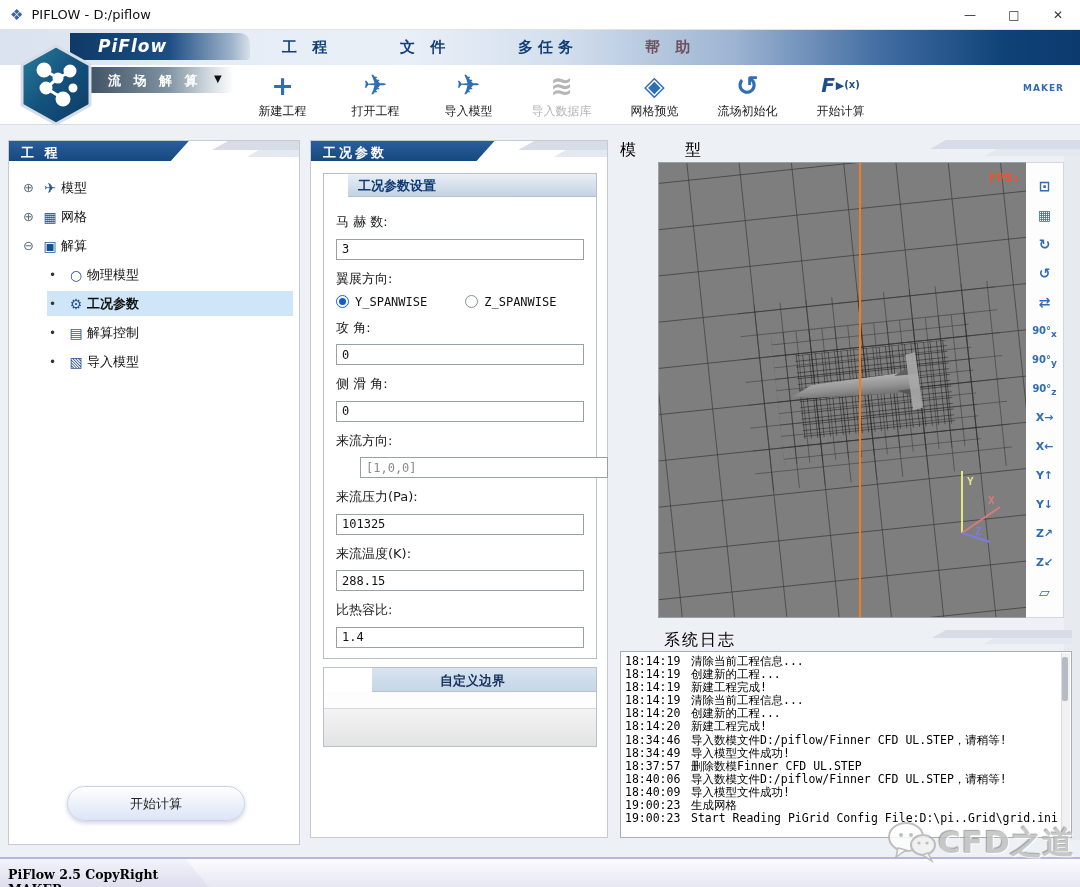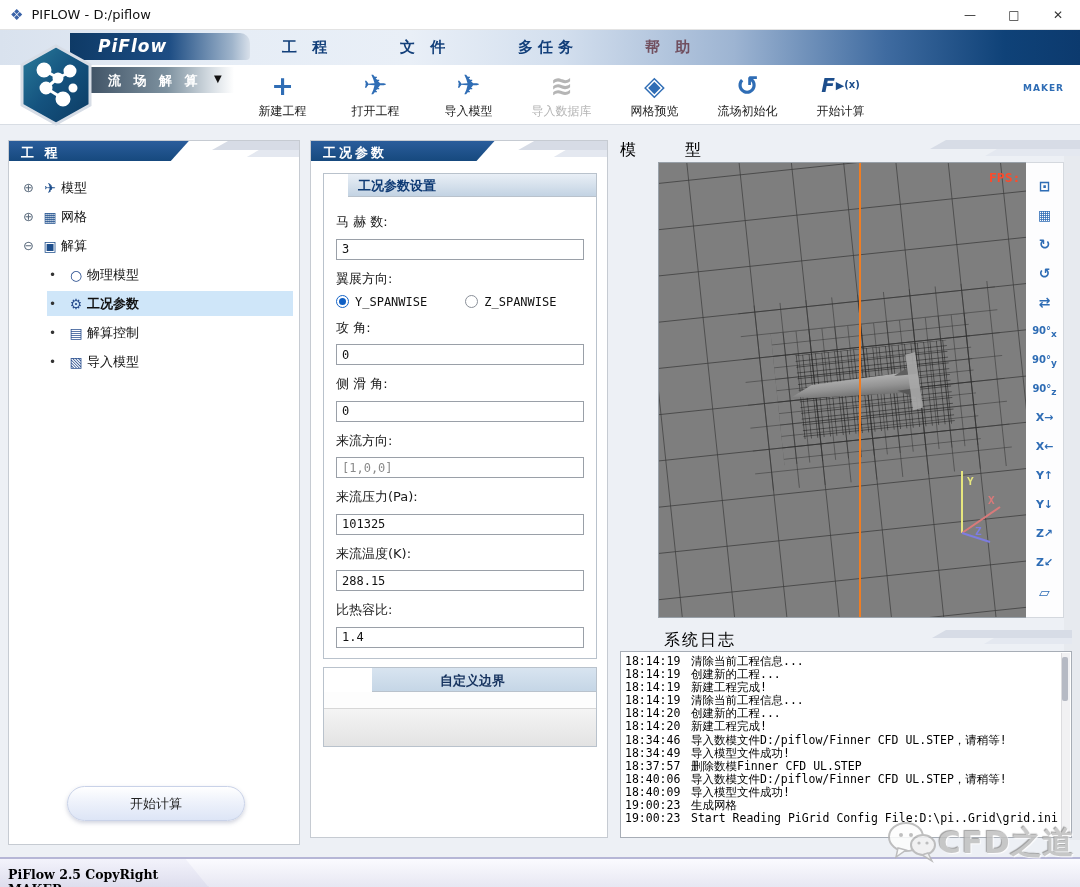--- a/index.html
+++ b/index.html
@@ -68,21 +68,21 @@
     box-shadow:0 2px 4px rgba(120,130,160,.35); font-size:13px; color:#222; cursor:pointer; font-family:inherit; }
 
   
   .mid-panel { left:310px; top:140px; width:298px; height:698px; background:#fff; }
   .grp { margin:8px 10px 0 12px; border:1px solid #b9c2cc; background:#fff; }
   .grp-hd { height:23px; background:linear-gradient(180deg,#e9eff6,#c3d3e3); border-bottom:1px solid #b9c2cc;
     font-size:13px; font-weight:bold; color:#0e3a74; padding:3px 0 0 10px;margin-left:24px; }
   .grp-bd { padding:6px 12px 10px 12px; }
   .f-label { font-size:13px; color:#1a1a1a; margin:10px 0 7px 0; }
   .f-input { width:100%; height:21px; border:1px solid #9aa0a8; background:#fff; font-family:"DejaVu Sans Mono", monospace; font-size:12px; color:#111; padding:0 5px; }
-  .f-input.ph { color:#8a8a8a; }
+  .f-input.ph { color:#8a8a8a;margin-left:24px; }
   .radio-row { display:flex; align-items:center; margin:6px 0 4px 0; }
   .radio-opt { display:flex; align-items:center; margin-right:38px; cursor:default; }
   .rdot { width:13px; height:13px; border-radius:50%; border:1px solid #8a9099; background:#fff; margin-right:6px; position:relative; }
   .radio-opt.on .rdot { border-color:#1464c8; }
   .radio-opt.on .rdot::after { content:""; position:absolute; left:2px; top:2px; width:7px; height:7px; border-radius:50%; background:#0f5fc4; }
   .radio-opt .rlabel { font-family:"DejaVu Sans Mono", monospace; font-size:12px; color:#111; }
   .bnd-hd { height:24px; background:linear-gradient(180deg,#d8e4f0,#c5d6e6); border-bottom:1px solid #b9c2cc;
     font-size:13px; font-weight:bold; color:#16335f; padding:4px 0 0 68px;margin-left:48px; }
   .bnd-row { height:17px; background:#fdfdfd; border-bottom:1px solid #d7d7d7; }
   .bnd-area { height:37px; background:linear-gradient(180deg,#f4f4f4,#e3e3e3); }

